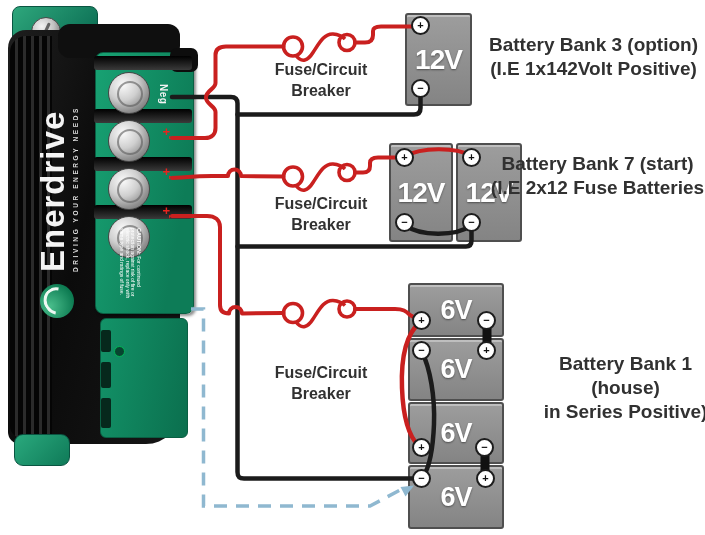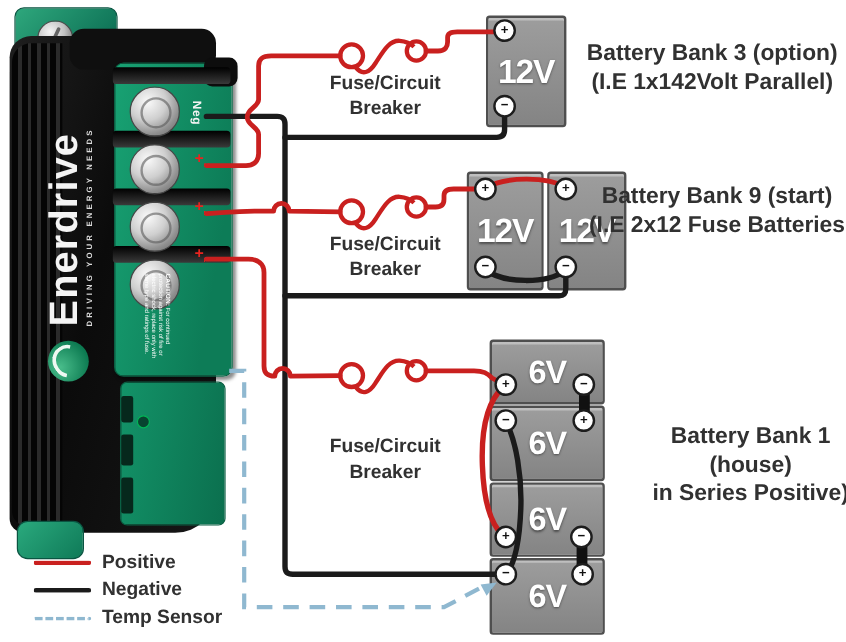--- a/index.html
+++ b/index.html
@@ -222,39 +222,25 @@
     <div>Fuse/Circuit</div>
     <div>Breaker</div>
   </div>
   <div class="fuselabel" style="left:242px;top:363px">
     <div>Fuse/Circuit</div>
     <div>Breaker</div>
   </div>
 
   <div class="caption" style="left:482px;top:33px;width:223px">
     <div>Battery Bank 3 (option)</div>
-    <div>(I.E 1x142Volt Parallel)</div>
+    <div>(I.E 1x142Volt Positive)</div>
   </div>
   <div class="caption" style="left:490px;top:152px;width:215px">
-    <div>Battery Bank 9 (start)</div>
+    <div>Battery Bank 7 (start)</div>
     <div>(I.E 2x12 Fuse Batteries</div>
   </div>
   <div class="caption" style="left:523px;top:352px;width:205px">
     <div>Battery Bank 1 (house)</div>
     <div>in Series Positive)</div>
   </div>
 
-  <div class="legend">
-    <div class="legend-row">
-      <div class="sample positive"></div>
-      <div class="legend-label">Positive</div>
-    </div>
-    <div class="legend-row">
-      <div class="sample negative"></div>
-      <div class="legend-label">Negative</div>
-    </div>
-    <div class="legend-row">
-      <div class="sample temp"></div>
-      <div class="legend-label">Temp Sensor</div>
-    </div>
-  </div>
 
 </div>
 
 </body></html>

